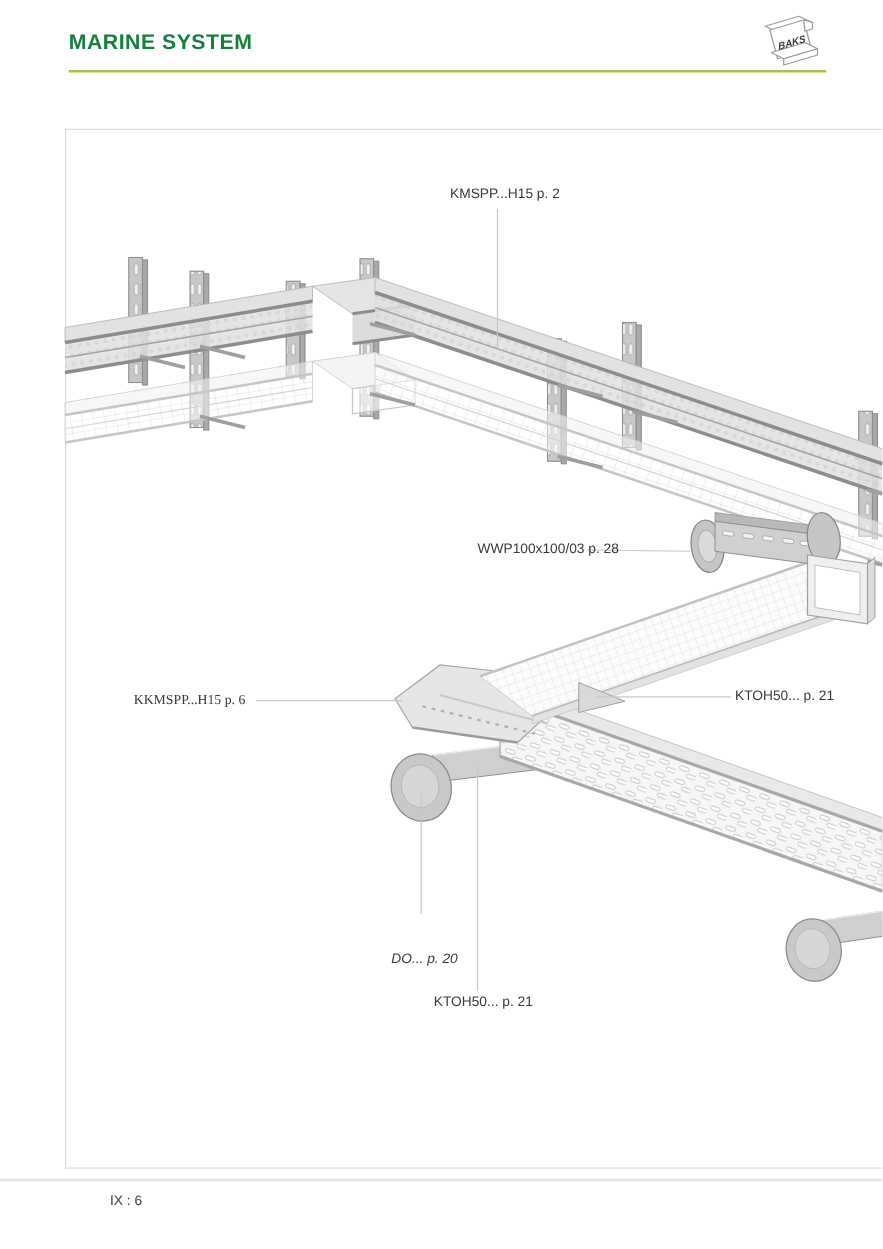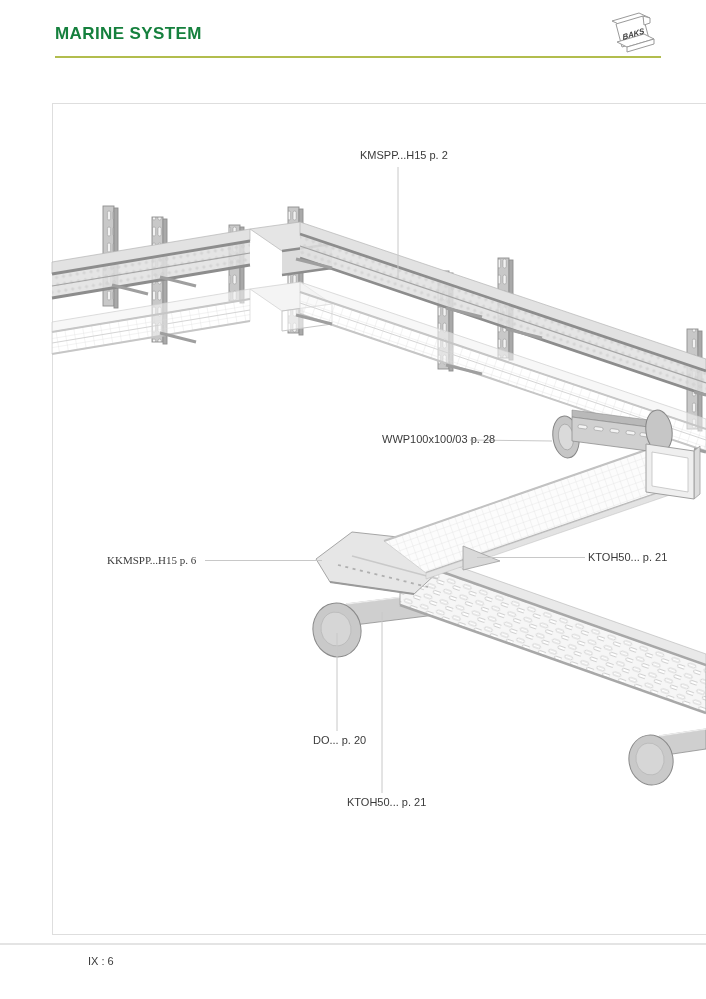--- a/index.html
+++ b/index.html
@@ -22,21 +22,21 @@
   }
   .diagram-svg{position:absolute;left:0;top:0;width:706px;height:999px;}
   .diagram-label{
     position:absolute;font-size:11px;color:#3a3a3a;white-space:nowrap;
     line-height:13px;
   }
   .lbl-kmspp{left:360px;top:149px;}
   .lbl-wwp{left:362px;top:433px;margin-left:20px;}
   .lbl-kkmspp{left:107px;top:554px;font-family:Liberation Serif, serif;}
   .lbl-ktoh-right{left:588px;top:551px;}
-  .lbl-do{left:313px;top:734px;}
+  .lbl-do{left:313px;top:761px;font-style:italic;}
   .lbl-ktoh-bottom{left:347px;top:796px;}
   .footer-rule{
     position:absolute;left:0;top:943px;width:706px;height:2px;background:#e4e4e4;
   }
   .page-ref{
     position:absolute;left:88px;top:955px;font-size:11px;color:#3a3a3a;
   }
 </style>
 </head>
 <body>

